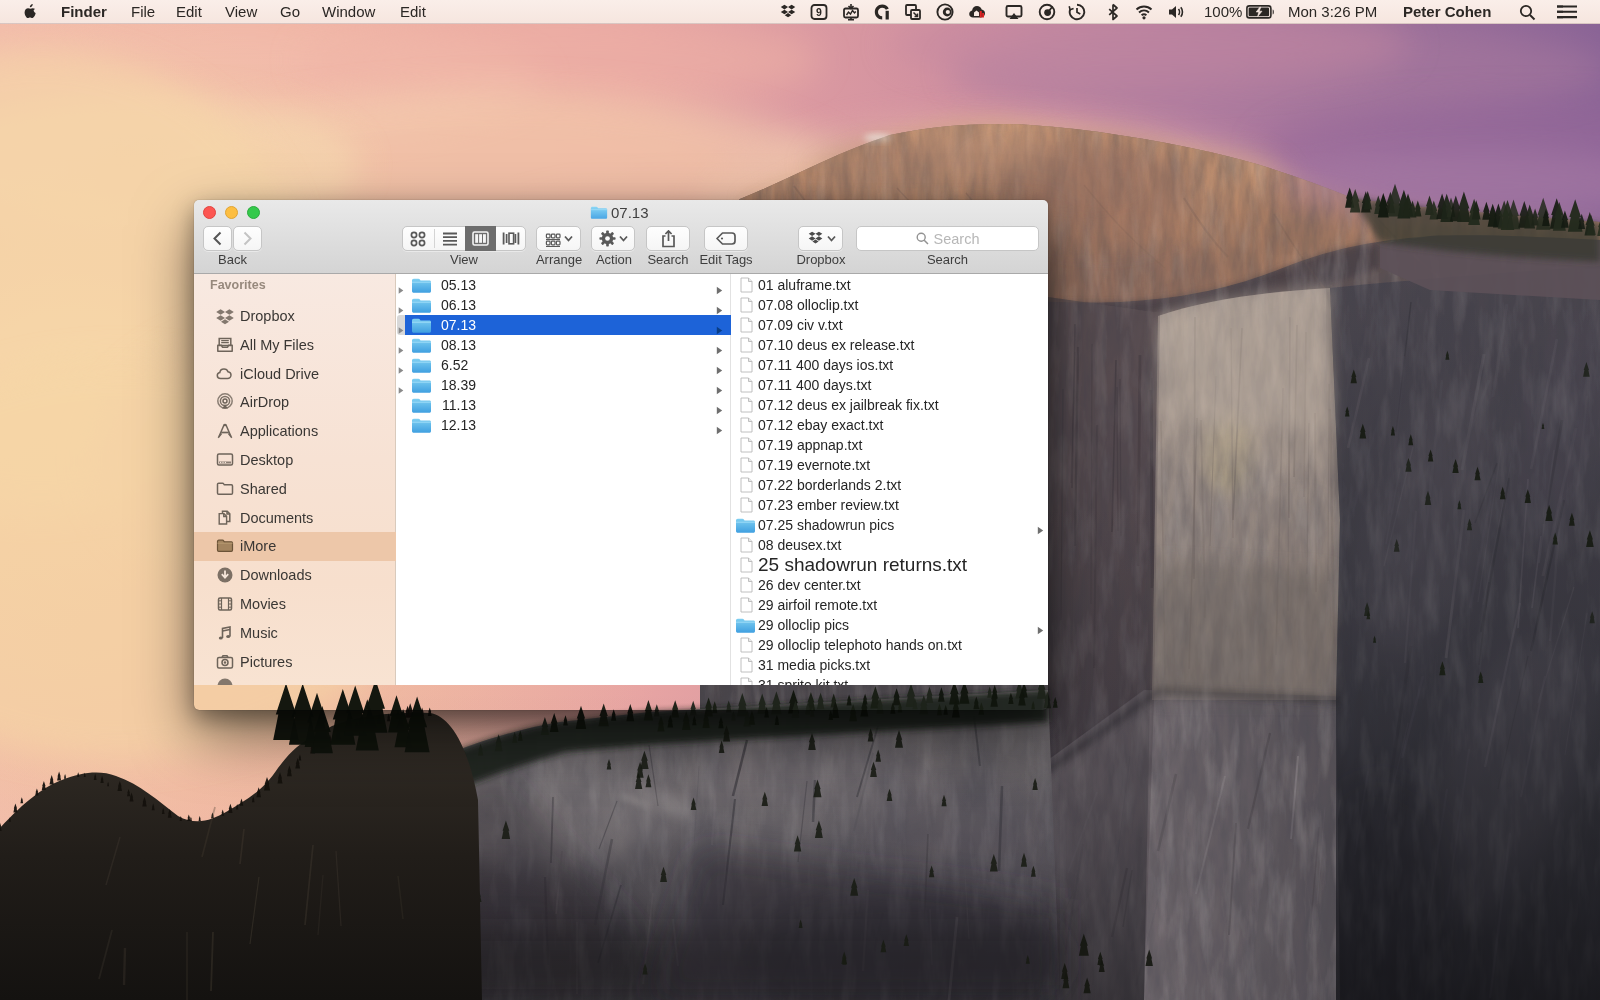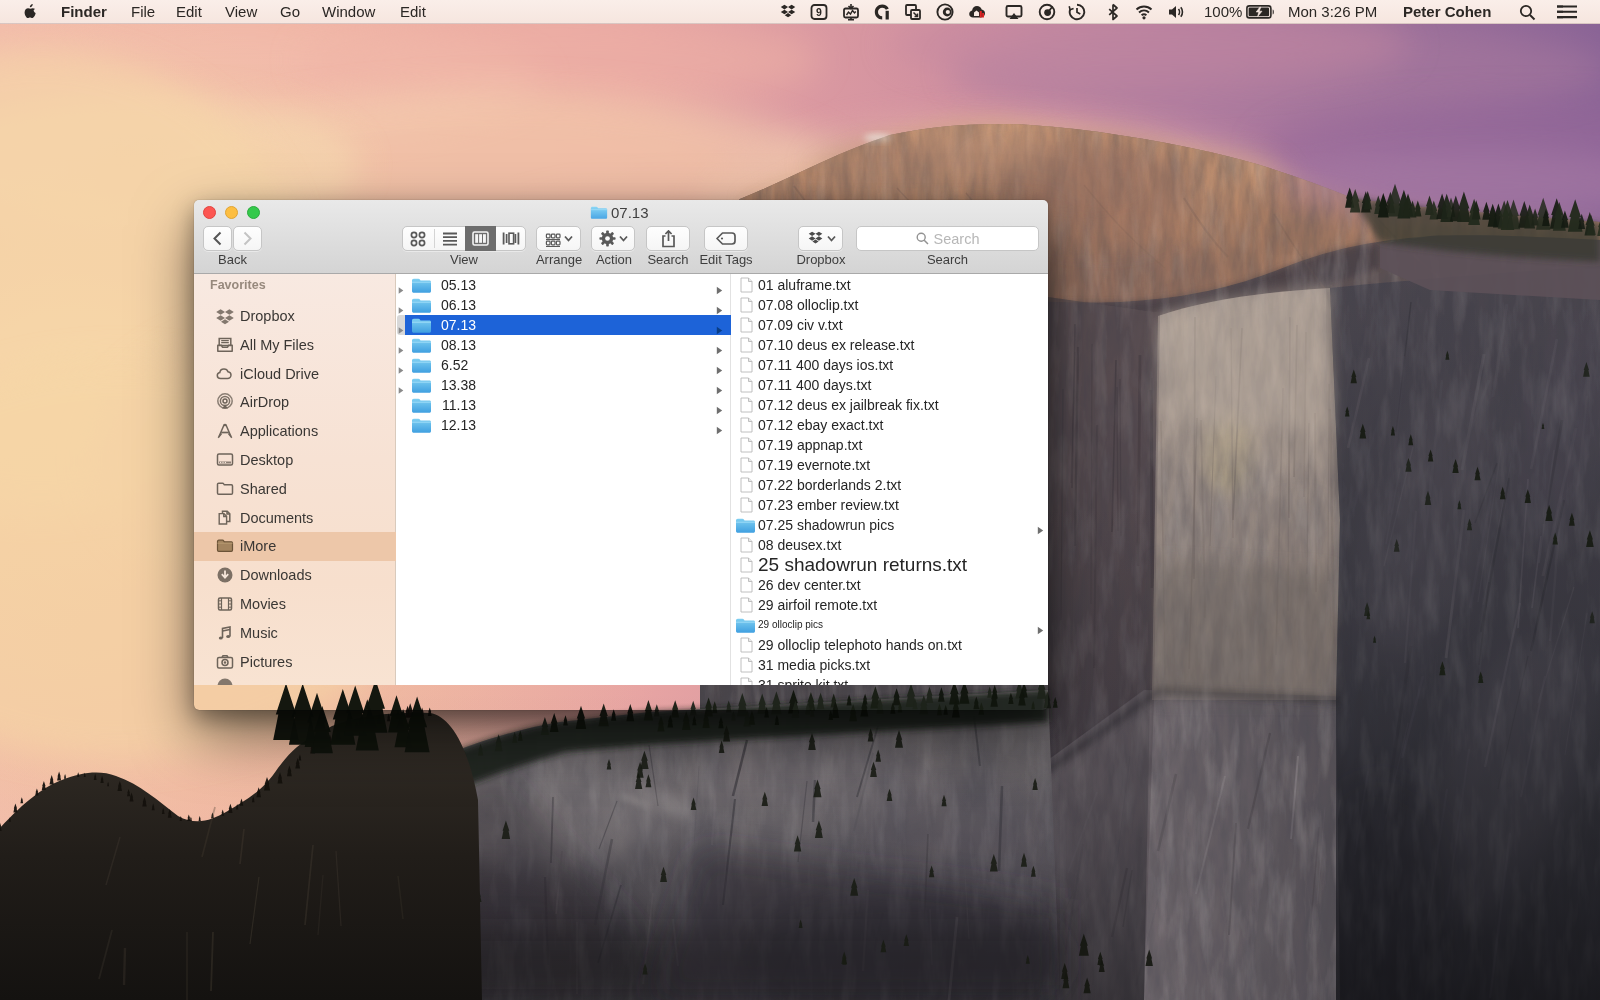--- a/index.html
+++ b/index.html
@@ -1007,21 +1007,21 @@
         <div style="position:absolute;left:6px;top:102.5px"><svg width="21" height="17" viewBox="0 0 21 17">
             <defs>
               <linearGradient id="fg21170" x1="0" y1="0" x2="0" y2="1">
                 <stop offset="0" stop-color="#7fd0f2"></stop>
                 <stop offset="1" stop-color="#3f9fe0"></stop>
               </linearGradient>
             </defs>
             <path d="M1,3.5 C1,2.4 1.7,1.7 2.8,1.7 L7.4,1.7 C8.1,1.7 8.5,2 8.9,2.6 L9.5,3.6 L18.4,3.6 C19.4,3.6 20,4.3 20,5.3 L20,14 C20,15.1 19.4,15.8 18.3,15.8 L2.8,15.8 C1.7,15.8 1,15.1 1,14 Z" fill="url(#fg21170)"></path>
             <path d="M1,5.2 L20,5.2" stroke="#9edcf6" stroke-width="1"></path>
           </svg></div>
-        <div style="position:absolute;left:36px;top:101px;height:20px;line-height:20px;font-size:14px;color:#252525">13.38</div>
+        <div style="position:absolute;left:36px;top:101px;height:20px;line-height:20px;font-size:14px;color:#252525">18.39</div>
         <div style="position:absolute;left:311px;top:106.5px"><svg width="7" height="9" viewBox="0 0 7 9">
             <path d="M0.8,0.8 L6.2,4.5 L0.8,8.2 Z" fill="#6e6e6e"></path>
           </svg></div>
         <div style="position:absolute;left:6px;top:122.5px"><svg width="21" height="17" viewBox="0 0 21 17">
             <defs>
               <linearGradient id="fg21170" x1="0" y1="0" x2="0" y2="1">
                 <stop offset="0" stop-color="#7fd0f2"></stop>
                 <stop offset="1" stop-color="#3f9fe0"></stop>
               </linearGradient>
             </defs>
@@ -1148,21 +1148,21 @@
                 <stop offset="0" stop-color="#7fd0f2"></stop>
                 <stop offset="1" stop-color="#3f9fe0"></stop>
               </linearGradient>
             </defs>
             <path d="M1,3.5 C1,2.4 1.7,1.7 2.8,1.7 L7.4,1.7 C8.1,1.7 8.5,2 8.9,2.6 L9.5,3.6 L18.4,3.6 C19.4,3.6 20,4.3 20,5.3 L20,14 C20,15.1 19.4,15.8 18.3,15.8 L2.8,15.8 C1.7,15.8 1,15.1 1,14 Z" fill="url(#fg21170)"></path>
             <path d="M1,5.2 L20,5.2" stroke="#9edcf6" stroke-width="1"></path>
           </svg></div>
         <div style="position:absolute;left:305px;top:346.5px"><svg width="7" height="9" viewBox="0 0 7 9">
             <path d="M0.8,0.8 L6.2,4.5 L0.8,8.2 Z" fill="#6e6e6e"></path>
           </svg></div>
-        <div style="position:absolute;left:26px;top:341px;height:20px;line-height:20px;font-size:10px;color:#252525">29 olloclip pics</div>
+        <div style="position:absolute;left:26px;top:341px;height:20px;line-height:20px;font-size:14px;color:#252525">29 olloclip pics</div>
         <div style="position:absolute;left:8px;top:363px"><svg width="13" height="16" viewBox="0 0 13 16">
             <path d="M1,1 L8.5,1 L12,4.5 L12,15 L1,15 Z" fill="#ffffff" stroke="#b9b9b9" stroke-width="0.9"></path>
             <path d="M8.5,1 L8.5,4.5 L12,4.5" fill="#e9e9e9" stroke="#b9b9b9" stroke-width="0.9"></path>
           </svg></div>
         <div style="position:absolute;left:26px;top:361px;height:20px;line-height:20px;font-size:14px;color:#252525">29 olloclip telephoto hands on.txt</div>
         <div style="position:absolute;left:8px;top:383px"><svg width="13" height="16" viewBox="0 0 13 16">
             <path d="M1,1 L8.5,1 L12,4.5 L12,15 L1,15 Z" fill="#ffffff" stroke="#b9b9b9" stroke-width="0.9"></path>
             <path d="M8.5,1 L8.5,4.5 L12,4.5" fill="#e9e9e9" stroke="#b9b9b9" stroke-width="0.9"></path>
           </svg></div>
         <div style="position:absolute;left:26px;top:381px;height:20px;line-height:20px;font-size:14px;color:#252525">31 media picks.txt</div>

